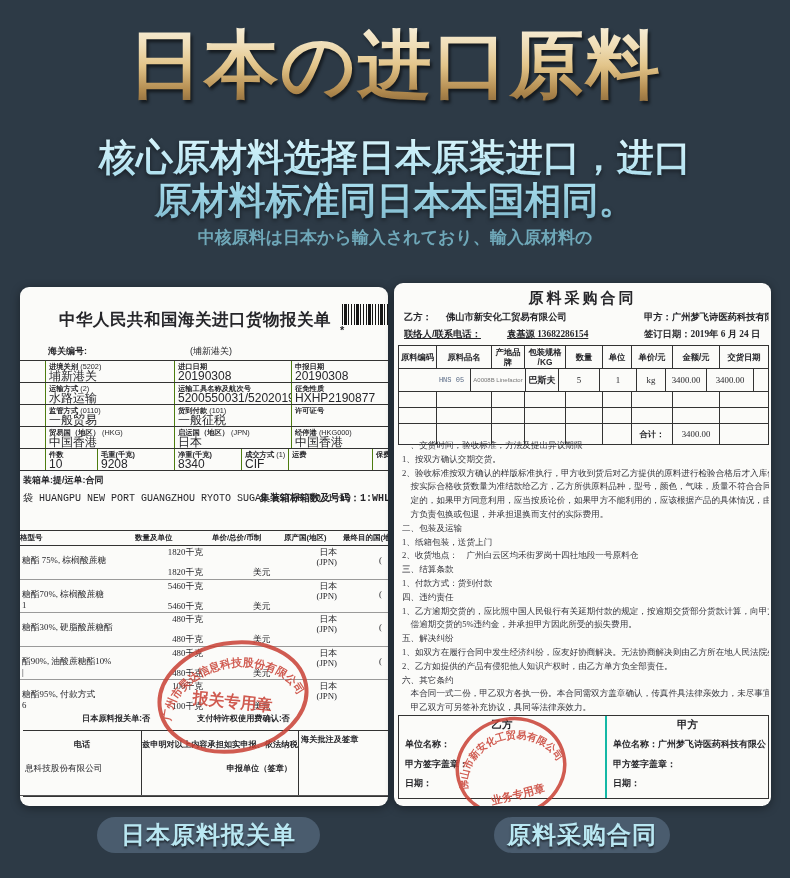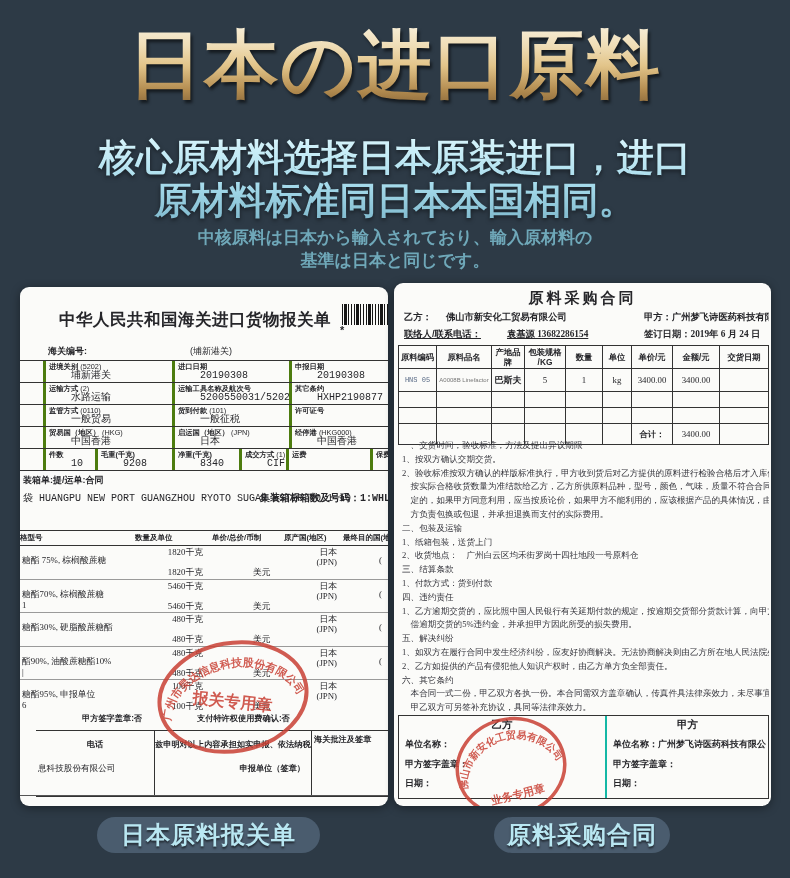--- a/index.html
+++ b/index.html
@@ -30,25 +30,25 @@
   .d-title{position:absolute;top:22px;left:30px;width:290px;text-align:center;
     font-family:"Liberation Serif",serif;font-weight:bold;font-size:16.5px;letter-spacing:.5px;}
   .barcode{position:absolute;top:17px;left:322px;width:46px;height:21px;
     background:repeating-linear-gradient(90deg,#161616 0 1px,#fbfbf9 1px 2px,#161616 2px 5px,#fbfbf9 5px 6px,#161616 6px 7px,#fbfbf9 7px 9px,#161616 9px 10px,#fbfbf9 10px 12px);}
   .barcode-star{position:absolute;top:37px;left:320px;font-size:11px;font-weight:bold;}
   .d-custline{position:absolute;top:58px;left:28px;right:4px;font-size:9px;font-weight:bold;}
   .d-custline .port{position:absolute;left:142px;font-weight:normal;}
   .d-table{position:absolute;top:73px;left:0;width:368px;border-top:1px solid #333;border-bottom:1px solid #333;font-size:8.5px;}
   .d-row{display:flex;height:21px;border-bottom:1px solid #333;}
   .d-row:last-child{border-bottom:none;}
-  .d-cell{border-right:3px solid #4d7c0f;padding:1px 3px 0 3px;overflow:hidden;white-space:nowrap;box-sizing:border-box;}
+  .d-cell{border-right:1px solid #4d7c0f;padding:1px 3px 0 3px;overflow:hidden;white-space:nowrap;box-sizing:border-box;}
   .d-cell:last-child{border-right:none;}
   .d-cell .lab{display:block;font-size:7.3px;font-weight:bold;line-height:9px;}
   .d-cell .lab .code{font-weight:normal;}
-  .d-cell .val{display:block;font-size:10px;line-height:10px;font-family:Liberation Mono, monospace;margin-left:22px;}
+  .d-cell .val{display:block;font-size:12px;line-height:10px;font-family:Liberation Sans, sans-serif;}
   .w-stub{width:26px;}.w-c1{width:129px;}.w-c2{width:117px;}.w-c3{flex:1;}
   .w-n1{width:52px;}.w-n2{width:77px;}.w-n3{width:67px;}.w-n4{width:47px;}.w-n5{width:84px;}.w-n6{flex:1;}
   .d-docsline{position:absolute;top:187px;left:3px;font-size:9px;font-weight:bold;text-align:right;}
   .d-marks{position:absolute;top:204px;left:3px;right:0;font-size:10px;white-space:nowrap;overflow:hidden;font-family:Liberation Mono, monospace;}
   .d-marks .cont{position:absolute;left:237px;font-weight:bold;}
   .d-items{position:absolute;top:243px;left:0;width:368px;}
   .d-ithead{position:relative;height:14px;border-top:1px solid #333;border-bottom:1px solid #333;font-size:7.5px;font-weight:bold;}
   .d-ithead span{position:absolute;top:2px;white-space:nowrap;}
   .d-item{position:relative;height:32.5px;border-bottom:1px solid #9a9a9a;font-size:8.8px;font-family:"Liberation Serif",serif;}
   .d-item:last-child{border-bottom:none;}
@@ -57,21 +57,21 @@
   .it-qty2{left:95px;width:88px;text-align:right;top:21px;}
   .it-name{left:2px;top:9px;}
   .it-name2{left:2px;top:20px;}
   .it-cur{left:233px;top:21px;}
   .it-o1{left:267px;width:50px;text-align:right;top:1px;}
   .it-o2{left:267px;width:50px;text-align:right;top:11px;}
   .it-dest{left:359px;top:9px;}
   .d-confirm{position:absolute;top:426px;left:0;width:368px;font-size:8.2px;font-weight:bold;}
   .d-confirm .c2{position:absolute;left:177px;}
   .d-confirm .c1{position:absolute;left:62px;}
-  .d-bottom{position:absolute;top:443px;left:16px;width:368px;height:65px;
+  .d-bottom{position:absolute;top:443px;left:3px;width:368px;height:65px;
     border-top:1px solid #333;border-bottom:1px solid #333;display:flex;font-size:8.2px;}
   .db-c1{width:118px;border-right:1px solid #333;position:relative;}
   .db-c2{flex:1;border-right:1px solid #333;position:relative;}
   .db-c3{width:88px;position:relative;padding:3px 2px;font-weight:bold;}
   .db-phone{position:absolute;top:8px;left:0;width:100%;text-align:center;font-weight:bold;}
   .db-company{position:absolute;top:32px;left:2px;white-space:nowrap;font-family:"Liberation Serif",serif;font-size:8.6px;}
   .db-statement{position:absolute;top:8px;left:0;width:100%;text-align:center;font-weight:bold;white-space:nowrap;overflow:hidden;}
   .db-unit{position:absolute;top:32px;right:6px;font-weight:bold;}
   .d-blankrow{position:absolute;top:508px;left:0;width:368px;border-bottom:1px solid #555;height:0;}
 
@@ -93,21 +93,21 @@
   .c-tr{display:flex;border-bottom:1px solid #333;align-items:stretch;}
   .c-tr:last-child{border-bottom:none;}
   .c-td{border-right:1px solid #333;box-sizing:border-box;display:flex;align-items:center;justify-content:center;
     overflow:hidden;white-space:nowrap;}
   .c-head .c-td{font-weight:bold;height:22px;line-height:10px;white-space:normal;}
   .c-r1 .c-td{height:22px;}
   .c-rempty .c-td{height:15px;}
   .c-rtotal .c-td{height:20px;}
   .cw0{width:38px;}.cw1{width:55px;}.cw2{width:33px;}.cw3{width:41px;}.cw4{width:37px;}
   .cw5{width:29px;}.cw6{width:41px;}.cw7{width:47px;}.cw8{flex:1;}
-  .c-code{font-size:7px;color:#5a6b86;font-family:"Liberation Mono",monospace;}
+  .c-code{font-size:7px;color:#5a6b86;font-family:"Liberation Mono",monospace;margin-left:34px;}
   .c-prod{font-size:6px;color:#777;}
   .c-brand{font-weight:bold;font-size:9px;font-family:"Liberation Serif",serif;}
   .c-num{font-family:"Liberation Serif",serif;font-size:8.8px;}
   .c-total-lab{font-weight:bold;}
   .c-clauses{position:absolute;top:156px;left:8px;right:2px;font-size:8.6px;color:#35353c;}
   .clause-line{white-space:nowrap;overflow:hidden;height:13.8px;line-height:13.8px;font-family:"Liberation Serif",serif;}
   .c-sign{position:absolute;top:432px;left:4px;right:2px;height:82px;border:1px solid #333;display:flex;}
   .cs-col{position:relative;box-sizing:border-box;padding:2px 6px;font-size:9px;font-weight:bold;}
   .cs-b{width:208px;border-right:2px solid #14b8a6;}
   .cs-a{flex:1;}
@@ -127,21 +127,20 @@
 
 <div class="page">
 
   <div class="main-title">日本の进口原料</div>
   <div class="subtitle">
     <div>核心原材料选择日本原装进口，进口</div>
     <div>原材料标准同日本本国相同。</div>
   </div>
   <div class="jp-note">
     <div>中核原料は日本から輸入されており、輸入原材料の</div>
-    <div>基準は日本と同じです。</div>
   </div>
 
   <div class="card card-decl">
     <div class="d-title">中华人民共和国海关进口货物报关单</div>
     <div class="barcode"></div>
     <div class="barcode-star">*</div>
     <div class="d-custline">
       <span>海关编号:</span>
       <span class="port">(埔新港关)</span>
     </div>
@@ -166,21 +165,21 @@
         <div class="d-cell w-stub"></div>
         <div class="d-cell w-c1">
           <span class="lab"><span>运输方式</span> <span class="code">(2)</span></span>
           <span class="val">水路运输</span>
         </div>
         <div class="d-cell w-c2">
           <span class="lab">运输工具名称及航次号</span>
           <span class="val">5200550031/520201903070</span>
         </div>
         <div class="d-cell w-c3">
-          <span class="lab">其它条约</span>
+          <span class="lab">征免性质</span>
           <span class="val">HXHP2190877</span>
         </div>
       </div>
       <div class="d-row">
         <div class="d-cell w-stub"></div>
         <div class="d-cell w-c1">
           <span class="lab"><span>监管方式</span> <span class="code">(0110)</span></span>
           <span class="val">一般贸易</span>
         </div>
         <div class="d-cell w-c2">
@@ -284,31 +283,31 @@
         <span class="it-name">酯90%, 油酸蔗糖酯10%</span>
         <span class="it-o2">(JPN)</span>
         <span class="it-dest">(</span>
         <span class="it-qty2">480千克</span>
         <span class="it-cur">美元</span>
         <span class="it-name2">|</span>
       </div>
       <div class="d-item">
         <span class="it-qty1">100千克</span>
         <span class="it-o1">日本</span>
-        <span class="it-name">糖酯95%, 申报单位</span>
+        <span class="it-name">糖酯95%, 付款方式</span>
         <span class="it-o2">(JPN)</span>
         <span class="it-dest"></span>
         <span class="it-qty2">100千克</span>
         <span class="it-cur">美元</span>
         <span class="it-name2">6</span>
       </div>
     </div>
 
     <div class="d-confirm">
-      <span class="c1">甲方签字盖章:否</span>
+      <span class="c1">日本原料报关单:否</span>
       <span class="c2">支付特许权使用费确认:否</span>
     </div>
 
     <div class="d-bottom">
       <div class="db-c1">
         <span class="db-phone">电话</span>
         <span class="db-company">息科技股份有限公司</span>
       </div>
       <div class="db-c2">
         <span class="db-statement">兹申明对以上内容承担如实申报、依法纳税之法律责任</span>

